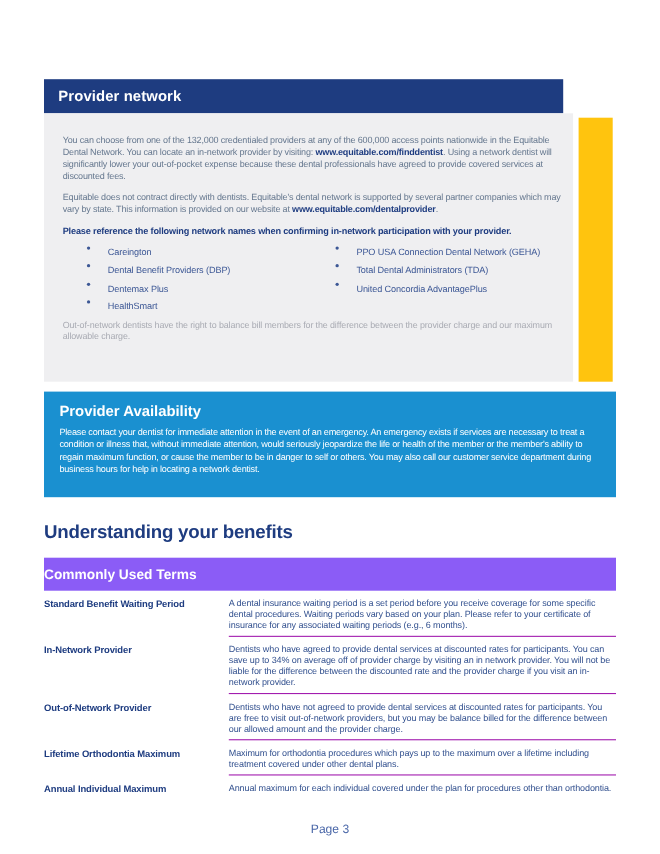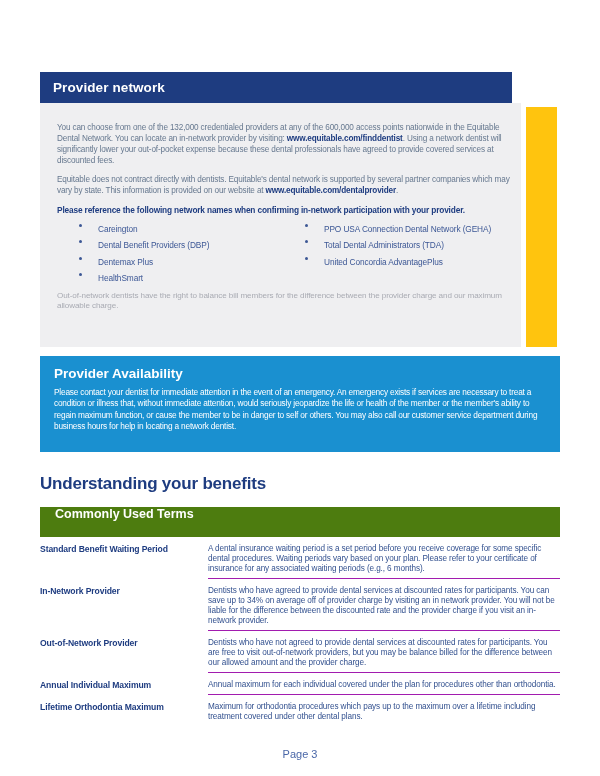--- a/index.html
+++ b/index.html
@@ -35,21 +35,21 @@
   .availability { position: absolute; left: 40px; top: 356px; width: 520px; height: 96px;
                   background: #1a90d0; padding: 10px 14px; }
   .availability h2 { margin: 0 0 6px; font-size: 13.5px; font-weight: bold; color: #ffffff; }
   .availability p { margin: 0; font-size: 8.3px; line-height: 1.36; color: #ffffff; letter-spacing: -0.2px; }
 
   
   .benefits-heading { position: absolute; left: 40px; top: 474px; margin: 0;
                       font-size: 17px; font-weight: bold; color: #1e3c80; letter-spacing: -0.2px; }
 
   .terms-bar { position: absolute; left: 40px; top: 507px; width: 520px; height: 30px;
-               background: #4d7c0f; display: flex; align-items: flex-start; padding-left: 15px; }
+               background: #8b5cf6; display: flex; align-items: center; }
   .terms-bar h2 { margin: 0; font-size: 12.5px; font-weight: bold; color: #ffffff; }
 
   .terms-table { position: absolute; left: 40px; top: 537px; width: 520px; }
   .term-row { display: flex; align-items: stretch; }
   .term-label { flex: 0 0 168px; font-size: 8.6px; font-weight: bold; color: #1e3c80;
                 padding: 7px 8px 0 0; letter-spacing: -0.1px; }
   .term-def { flex: 1; font-size: 8.2px; line-height: 1.22; color: #33518f;
               padding: 7px 2px 4px 0; border-bottom: 1px solid #a21caf; letter-spacing: -0.1px; }
   .term-row:last-child .term-def { border-bottom: none; }
 
@@ -130,24 +130,24 @@
     </div>
     <div class="term-row">
       <div class="term-label">In-Network Provider</div>
       <div class="term-def">Dentists who have agreed to provide dental services at discounted rates for participants. You can save up to 34% on average off of provider charge by visiting an in network provider. You will not be liable for the difference between the discounted rate and the provider charge if you visit an in-network provider.</div>
     </div>
     <div class="term-row">
       <div class="term-label">Out-of-Network Provider</div>
       <div class="term-def">Dentists who have not agreed to provide dental services at discounted rates for participants. You are free to visit out-of-network providers, but you may be balance billed for the difference between our allowed amount and the provider charge.</div>
     </div>
     <div class="term-row">
+      <div class="term-label">Lifetime Orthodontia Maximum</div>
+      <div class="term-def">Maximum for orthodontia procedures which pays up to the maximum over a lifetime including treatment covered under other dental plans.</div>
+    </div>
+    <div class="term-row">
       <div class="term-label">Annual Individual Maximum</div>
       <div class="term-def">Annual maximum for each individual covered under the plan for procedures other than orthodontia.</div>
-    </div>
-    <div class="term-row">
-      <div class="term-label">Lifetime Orthodontia Maximum</div>
-      <div class="term-def">Maximum for orthodontia procedures which pays up to the maximum over a lifetime including treatment covered under other dental plans.</div>
     </div>
   </div>
 
   <div class="footer">Page 3</div>
 
 </div>
 
 </body></html>

